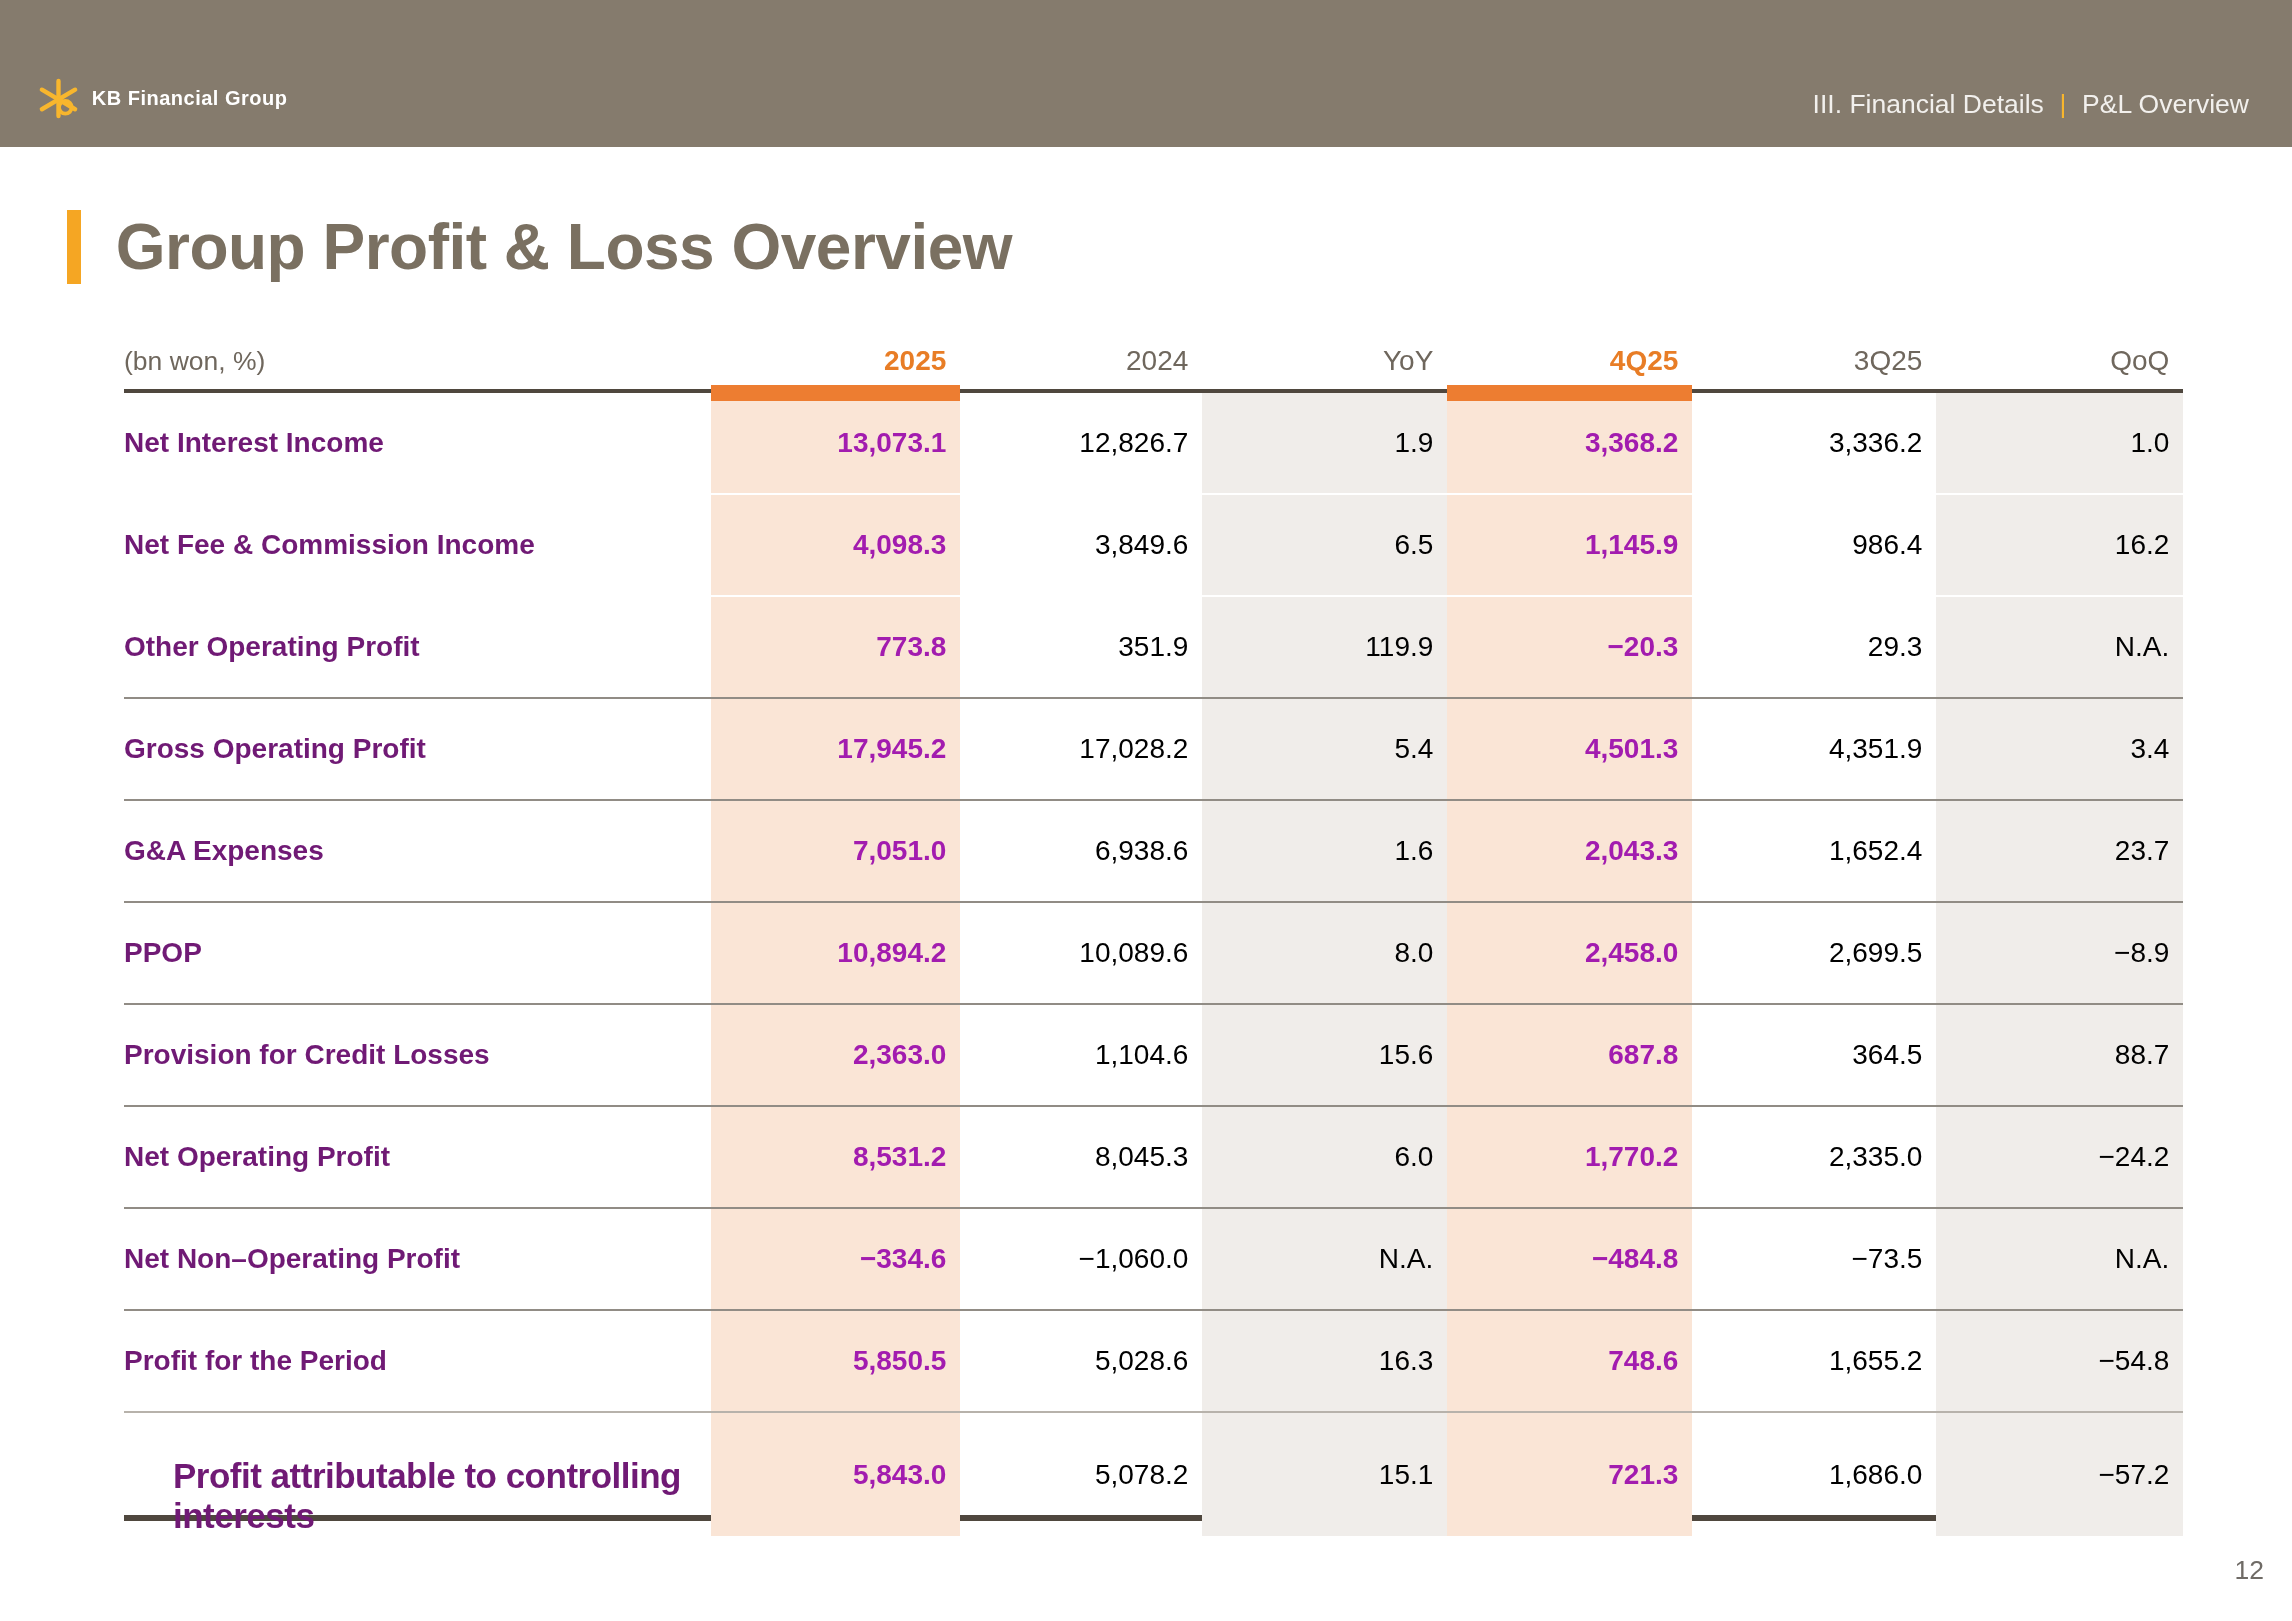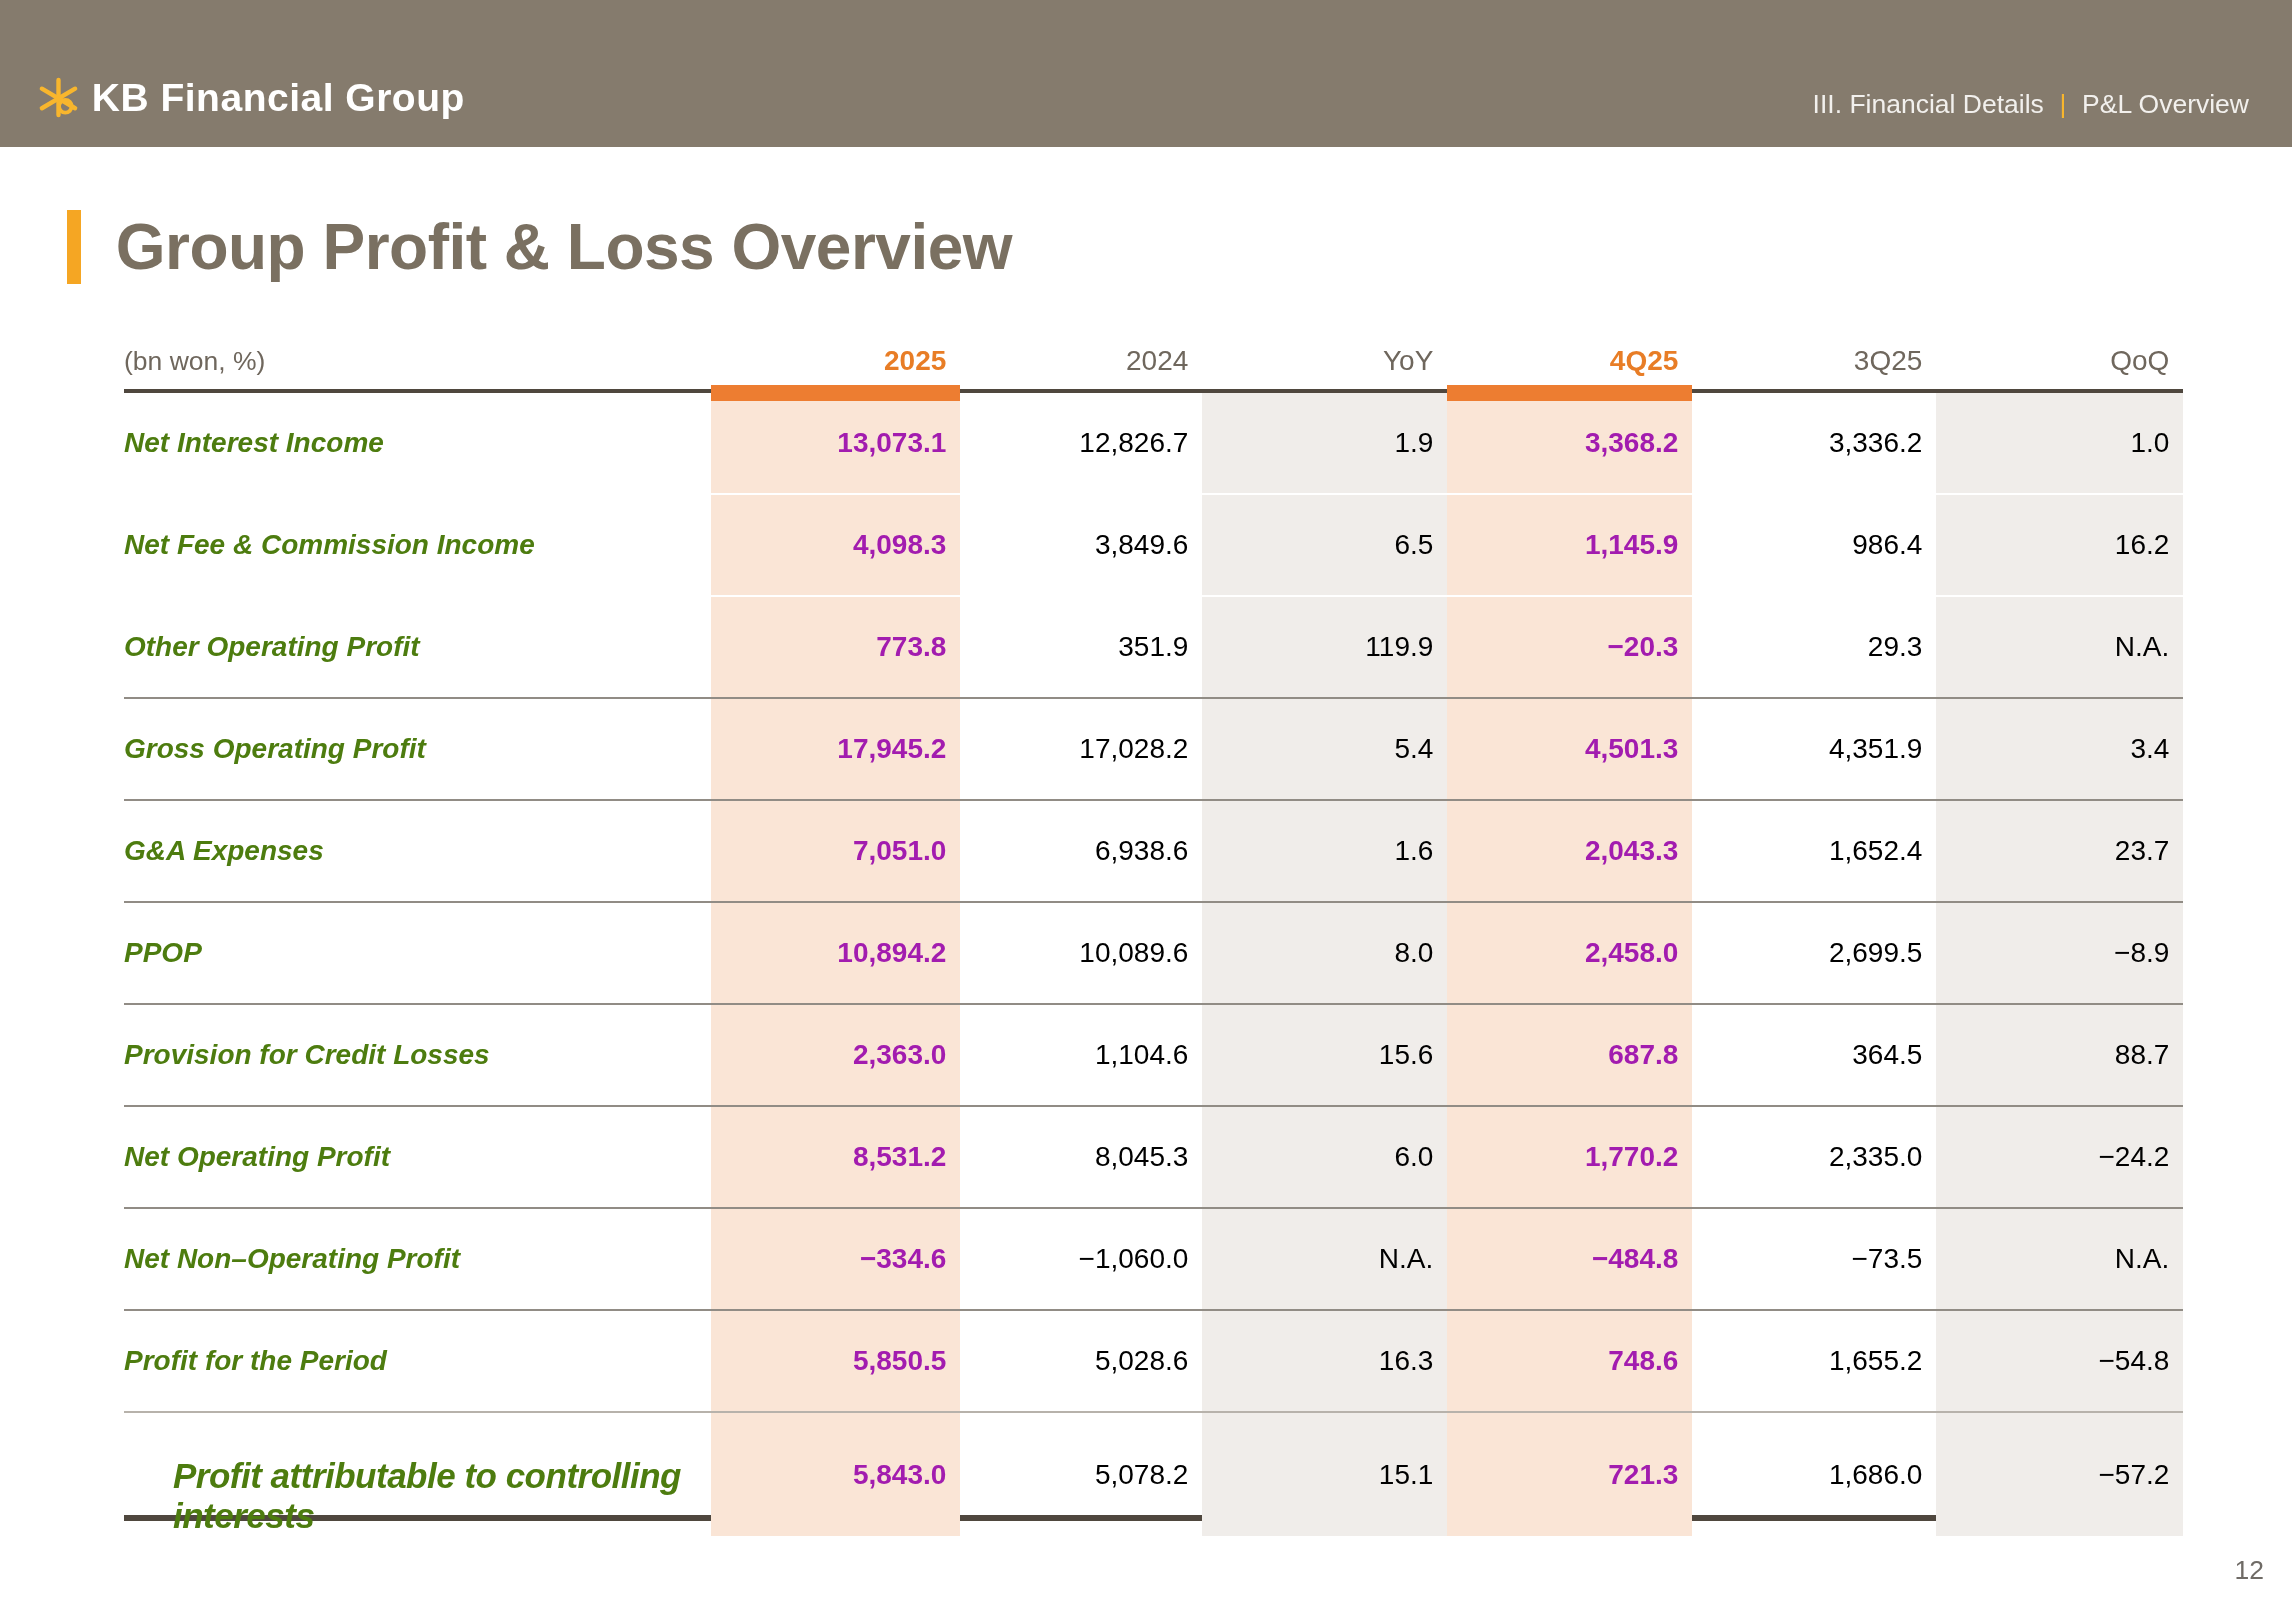--- a/index.html
+++ b/index.html
@@ -11,21 +11,21 @@
     overflow:hidden;
   }
   
   .topbar{
     position:absolute;left:0;top:0;width:100%;height:147px;
     background:#857B6D;
     display:flex;justify-content:space-between;align-items:flex-end;
     box-sizing:border-box;padding:0 44px 27.4px 37px;
   }
   .brand{display:flex;align-items:center;gap:11.8px;}
-  .brand-text{color:#ffffff;font-size:39px;font-weight:700;letter-spacing:0.5px;}
+  .brand-text{color:#ffffff;font-size:20px;font-weight:700;letter-spacing:0.5px;}
   .breadcrumb{color:#F2F0ED;font-size:26.5px;display:flex;align-items:center;gap:15.7px;margin-left:36px;}
   .breadcrumb .pipe{color:#F8B62D;font-weight:400;}
   
   .title-row{position:absolute;left:67px;top:210px;display:flex;align-items:center;}
   .title-accent{width:13.7px;height:74px;background:#F5A623;margin-right:35px;}
   .page-title{margin:0;font-size:64px;font-weight:700;color:#7A7061;letter-spacing:-0.5px;}
   
   .table-wrap{position:absolute;left:124px;top:326px;width:2059px;}
   .grid{display:grid;grid-template-columns:587px 249px 242px 245px 245px 244px 247px;}
   .thead{height:63px;border-bottom:4.9px solid #4F473E;align-items:end;}
@@ -36,21 +36,21 @@
   .bar{position:absolute;top:59px;height:15.7px;background:#ED7D31;z-index:3;}
   .bar-2025{left:587px;width:249px;}
   .bar-4q25{left:1323px;width:245px;}
   .tbody{border-bottom:6.9px solid #4F473E;}
   .row{height:102px;box-sizing:border-box;}
   .row.sep-faint{border-bottom:2px solid rgba(255,255,255,0.6);}
   .row.sep-gray{border-bottom:2px solid #918C85;}
   .row.sep-light{border-bottom:2px solid #B7B2AB;}
   .cell{display:flex;align-items:center;justify-content:flex-end;
     padding-right:13.7px;font-size:28px;box-sizing:border-box;}
-  .cell.lbl{justify-content:flex-start;padding-right:1px;color:#4d7c0f;font-weight:700;font-style:italic;}
+  .cell.lbl{justify-content:flex-start;padding-right:1px;color:#701a75;font-weight:700;}
   .cell.lbl.indent{padding-left:49px;font-size:35px;letter-spacing:-0.5px;margin-top:43px;}
   .bg-peach{background:#FAE5D6;}
   .bg-gray{background:#F0EDEA;}
   .v-strong{color:#a21caf;font-weight:700;}
   .v-light{color:#000000;font-weight:400;}
   
   .pagenum{position:absolute;right:29px;bottom:35px;font-size:26.5px;color:#6F6B66;}
 </style>
 </head>
 <body>

